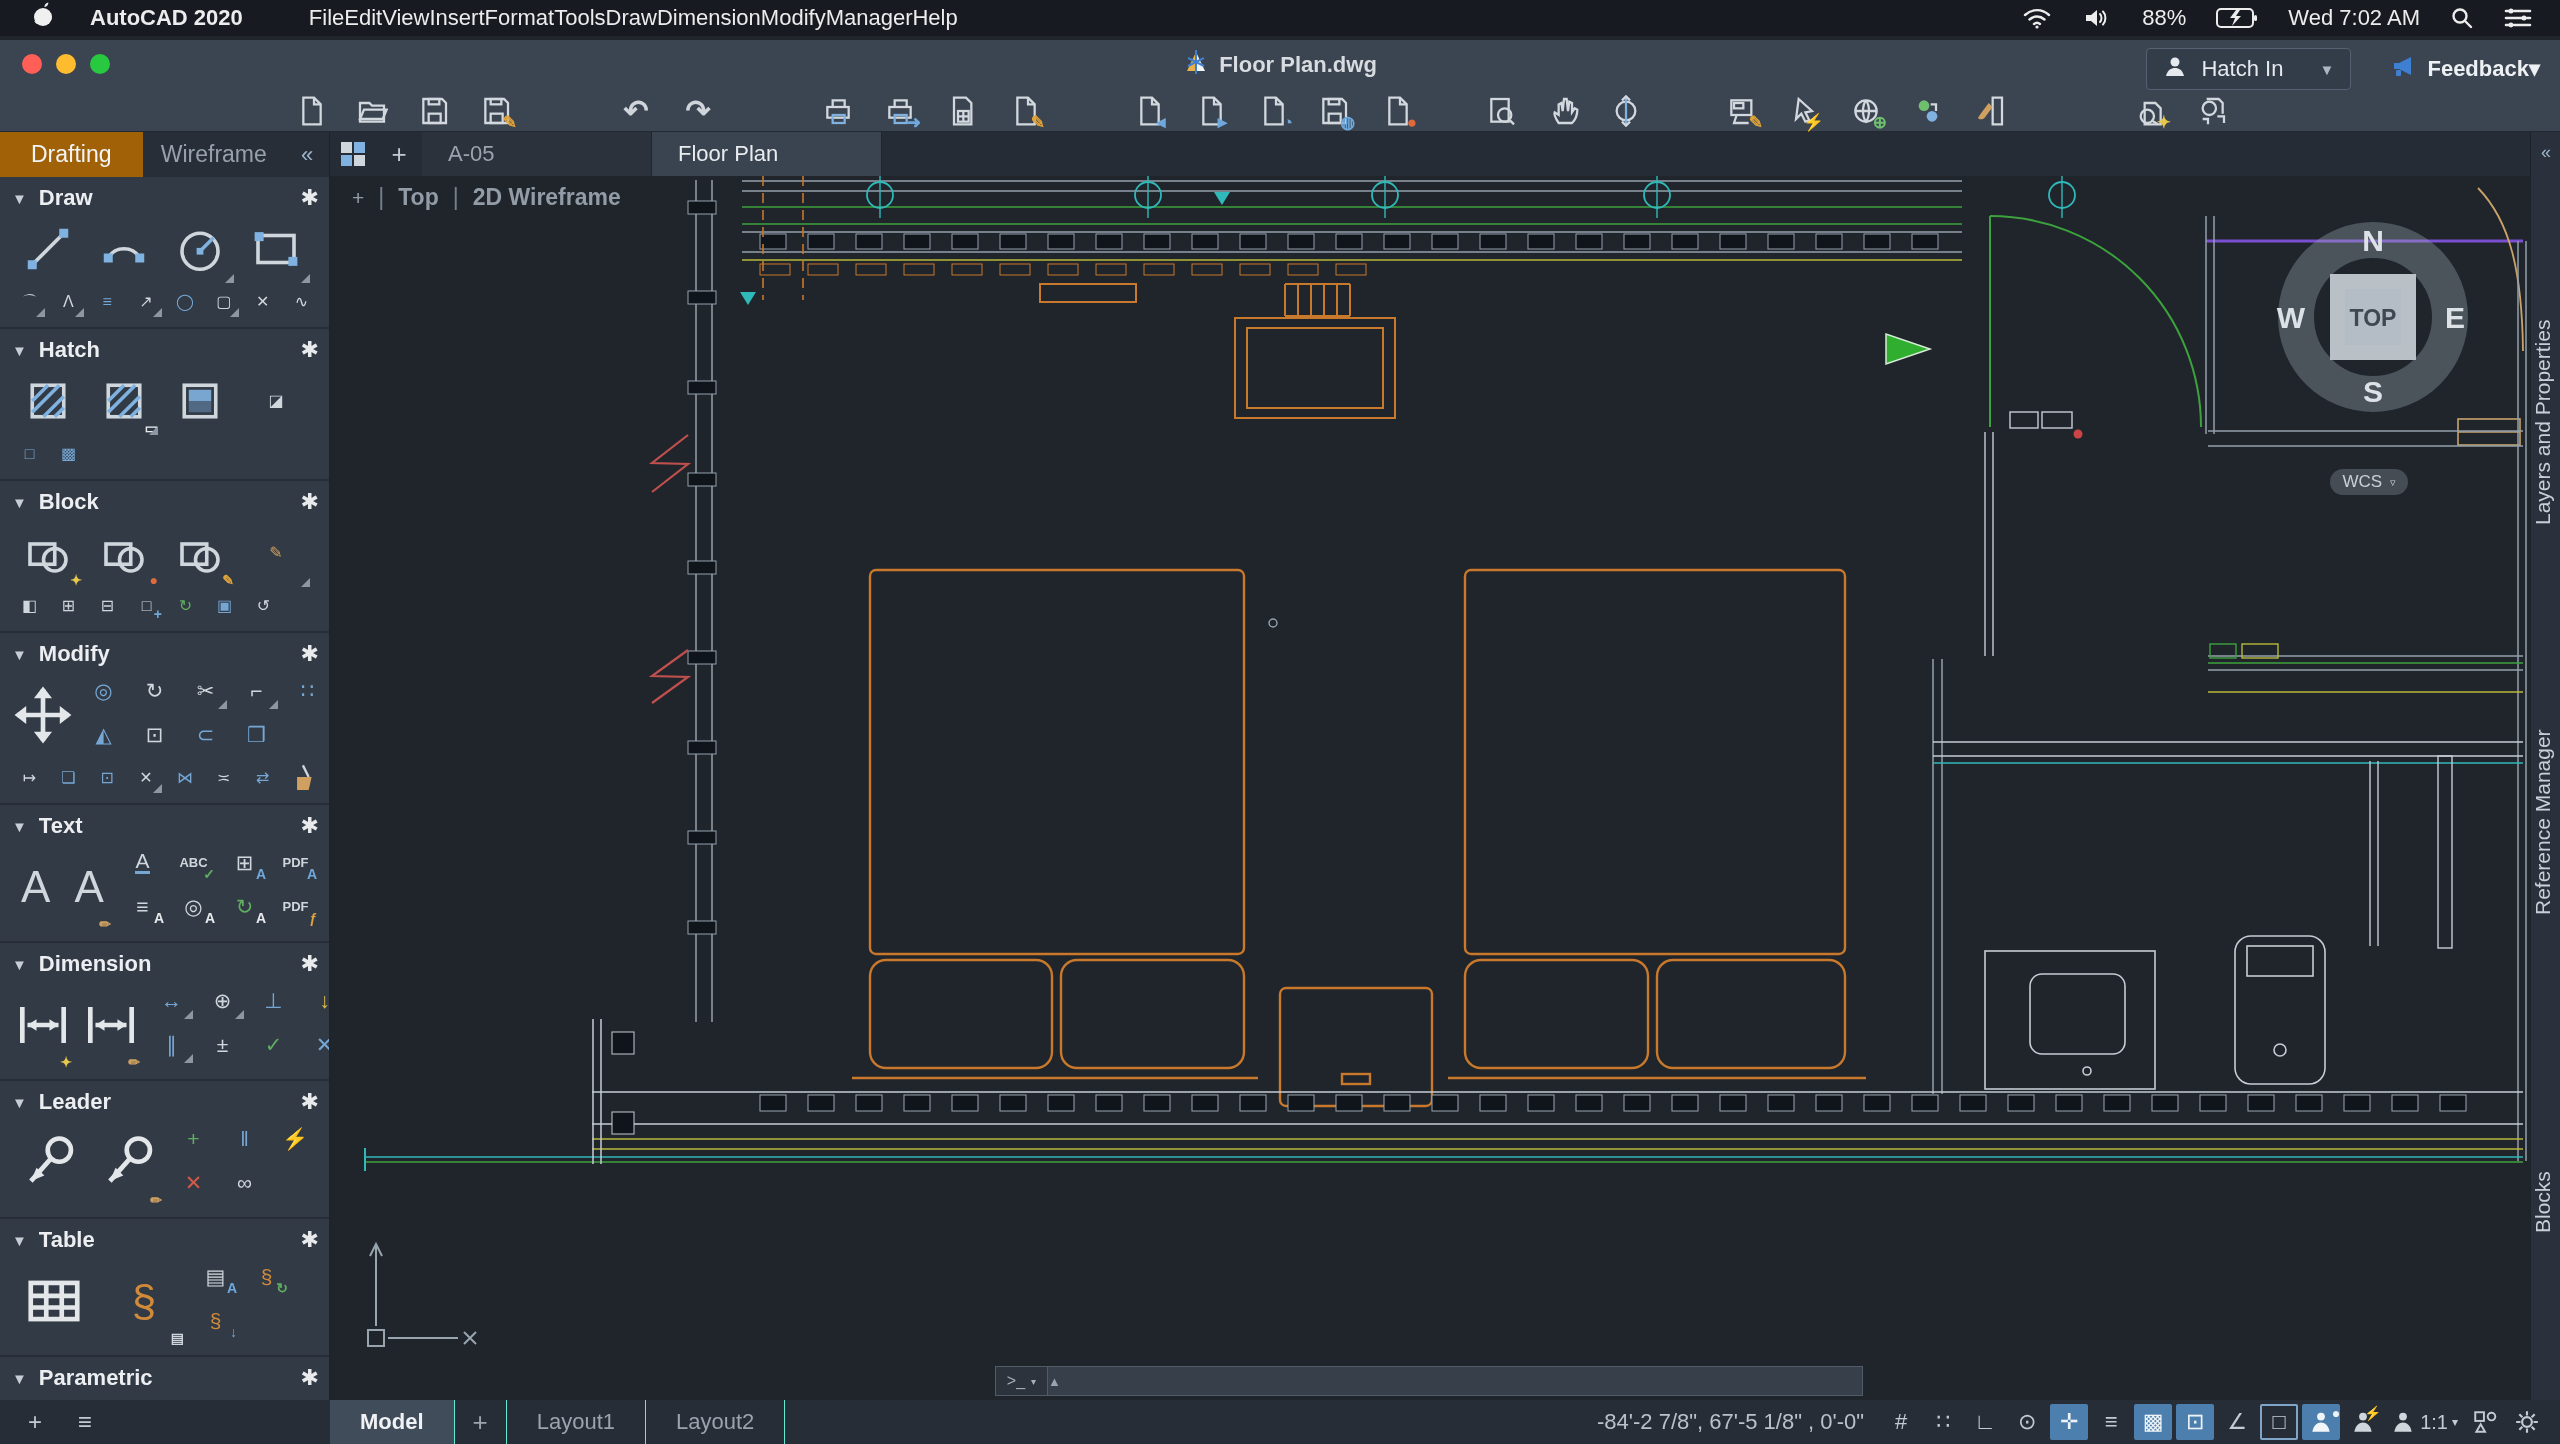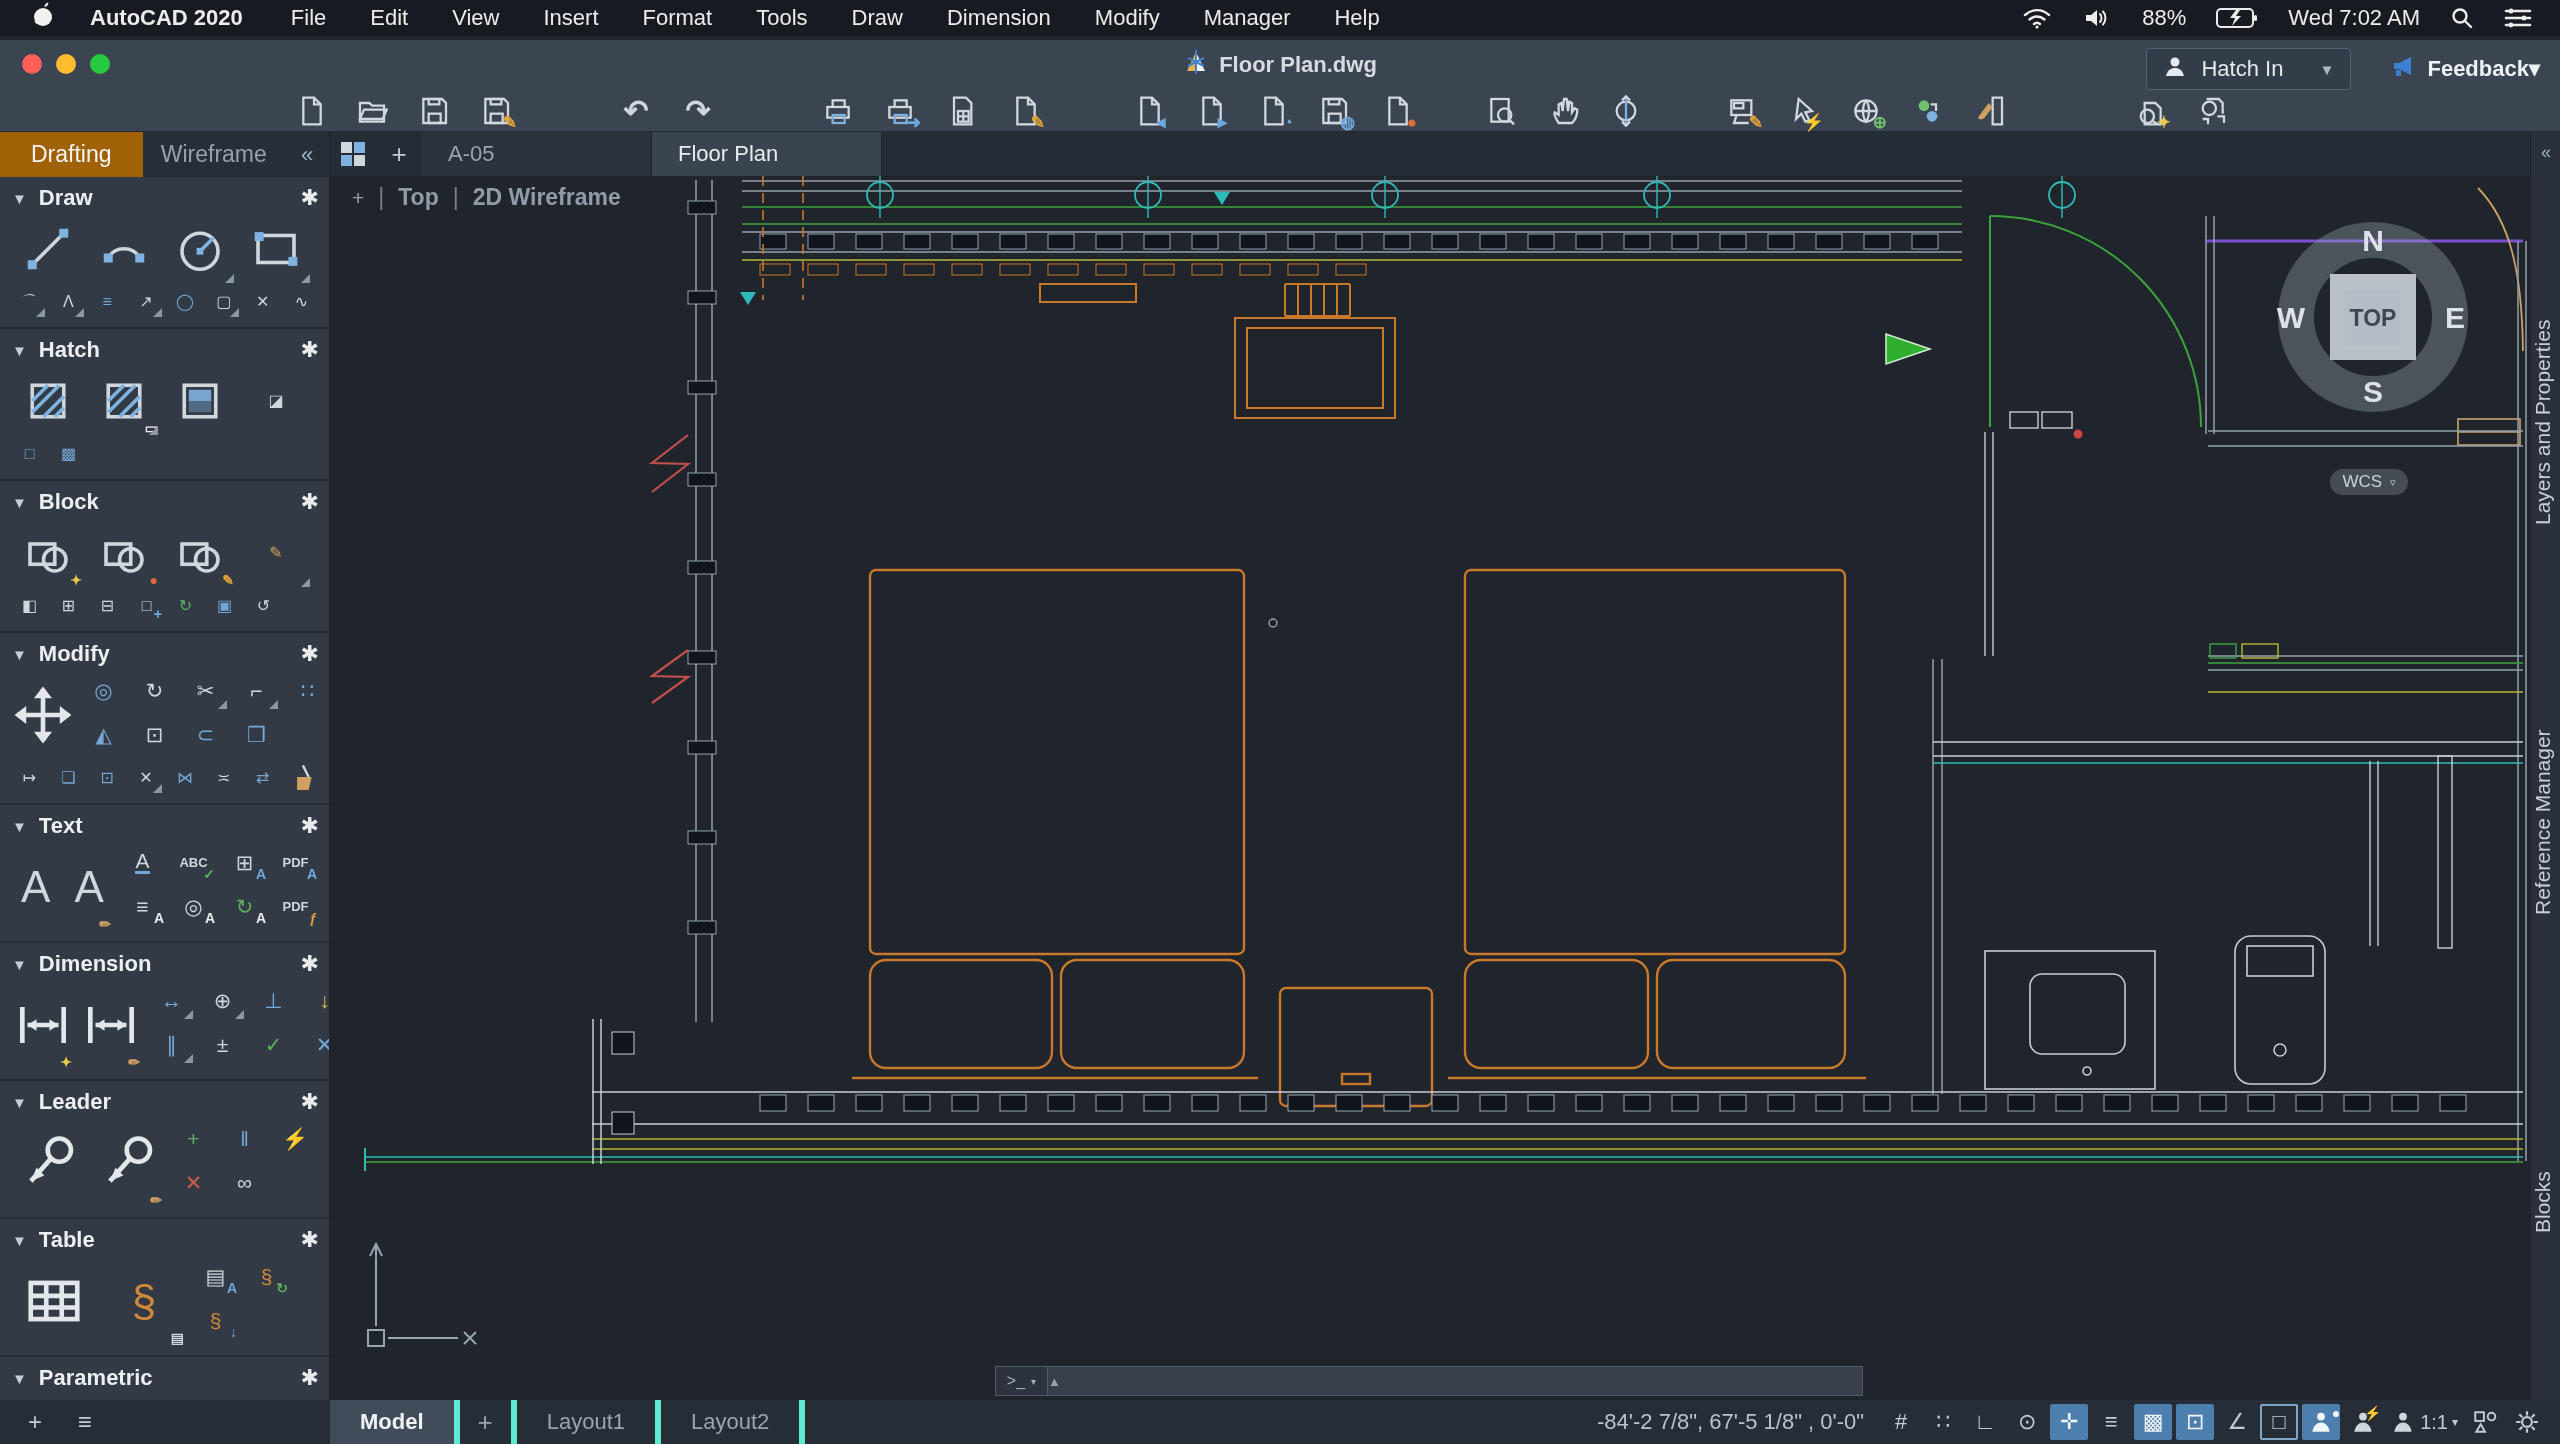--- a/index.html
+++ b/index.html
@@ -4,21 +4,21 @@
 <style>
   * { margin:0; padding:0; box-sizing:border-box; }
   html,body { width:2560px; height:1444px; overflow:hidden; background:#20252c;
     font-family:"Liberation Sans", sans-serif; -webkit-font-smoothing:antialiased; }
 
   
   .menubar { position:absolute; left:0; top:0; width:2560px; height:36px; background:#171b21;
     display:flex; align-items:center; color:#ececec; font-size:22px; }
   .menubar .apple { margin-left:32px; width:26px; }
   .menubar .appname { font-weight:bold; margin-left:32px; }
-  .menu-items { display:flex; gap:44px; margin-left:48px; }
+  .menu-items { display:flex; margin-left:66px; }
   .menu-items span { cursor:default; }
   .menubar .spacer { flex:1; }
   .mb-status { display:flex; align-items:center; gap:30px; margin-right:28px; font-size:22px; }
   .mb-status svg { display:block; }
 
   
   .chrome { position:absolute; left:0; top:40px; width:2560px; height:92px; background:#3b4451;
     border-bottom:1px solid #232932; }
   .titlerow { position:relative; height:50px; }
   .lights { position:absolute; left:22px; top:14px; display:flex; gap:14px; }
@@ -115,21 +115,21 @@
   .vtab { position:absolute; left:0; width:30px; color:#c8cfd6; font-size:21px;
     writing-mode:vertical-rl; transform:rotate(180deg); white-space:nowrap; text-align:center; }
 
   
   .statusbar { position:absolute; left:0; bottom:0; width:2560px; height:44px; background:#262d37;
     display:flex; align-items:center; color:#aeb7c0; }
   .sb-left { width:330px; display:flex; align-items:center; gap:36px; padding-left:28px; flex:none; }
   .sb-left .g { font-size:24px; color:#c3cad1; }
   .mtabs { display:flex; align-items:stretch; height:44px; }
   .mtab { display:flex; align-items:center; padding:0 30px; font-size:22px; color:#9aa3ae;
-    border-right:6px solid #5eead4; }
+    border-right:1px solid #5eead4; }
   .mtab.active { background:#414c5a; color:#f0f2f5; font-weight:bold; }
   .mtab.plus { font-size:26px; padding:0 18px; }
   .sb-spacer { flex:1; }
   .coords { font-size:22px; color:#b9c2cb; margin-right:18px; white-space:nowrap; }
   .toggles { display:flex; align-items:center; gap:4px; margin-right:14px; }
   .tg { position:relative; min-width:38px; height:36px; display:flex; align-items:center; justify-content:center;
     font-size:22px; color:#c3cad1; border-radius:2px; padding:0 4px; gap:4px; }
   .tg.on { background:#4d7fae; color:#eef3f7; }
   .tg.frame { border:2px solid #7fa6c9; }
   .tg svg { width:26px; height:26px; }

